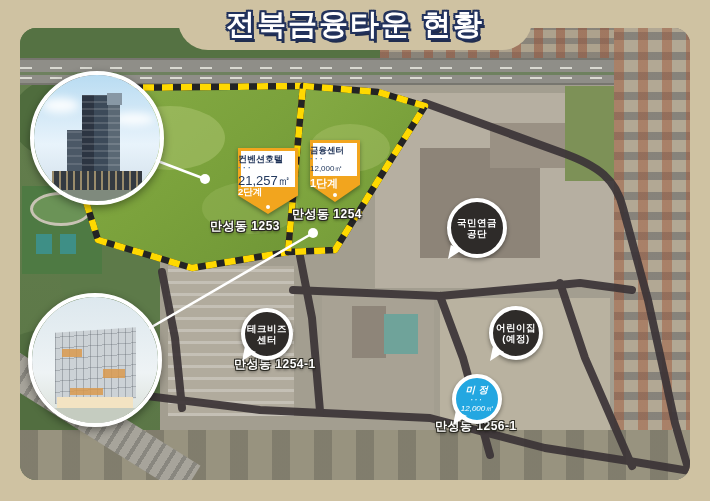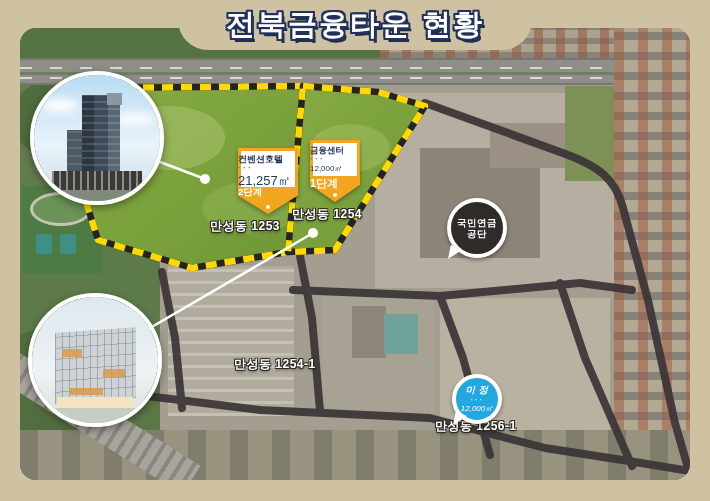--- a/index.html
+++ b/index.html
@@ -238,22 +238,36 @@
     </div>
 
     <div class="bubble" style="left:427px; top:170px; width:60px; height:60px;">
       <div class="tail"></div>
       <div class="txt">
         <span>국민연금</span><br>
         <span>공단</span>
       </div>
     </div>
 
-
-
+    <div class="bubble" style="left:221px; top:280px; width:52px; height:52px;">
+      <div class="tail"></div>
+      <div class="txt">
+        <span>테크비즈</span><br>
+        <span>센터</span>
+      </div>
+    </div>
+
+
+    <div class="bubble" style="left:469px; top:278px; width:54px; height:54px;">
+      <div class="tail"></div>
+      <div class="txt">
+        <span>어린이집</span><br>
+        <span>(예정)</span>
+      </div>
+    </div>
 
     <div class="bubble blue" style="left:432px; top:346px; width:50px; height:50px;font-style:italic;">
       <div class="tail"></div>
       <div class="txt">
         <span>미 정</span>
         <span class="dots">···</span>
         <span class="area">12,000㎡</span>
       </div>
     </div>
 

